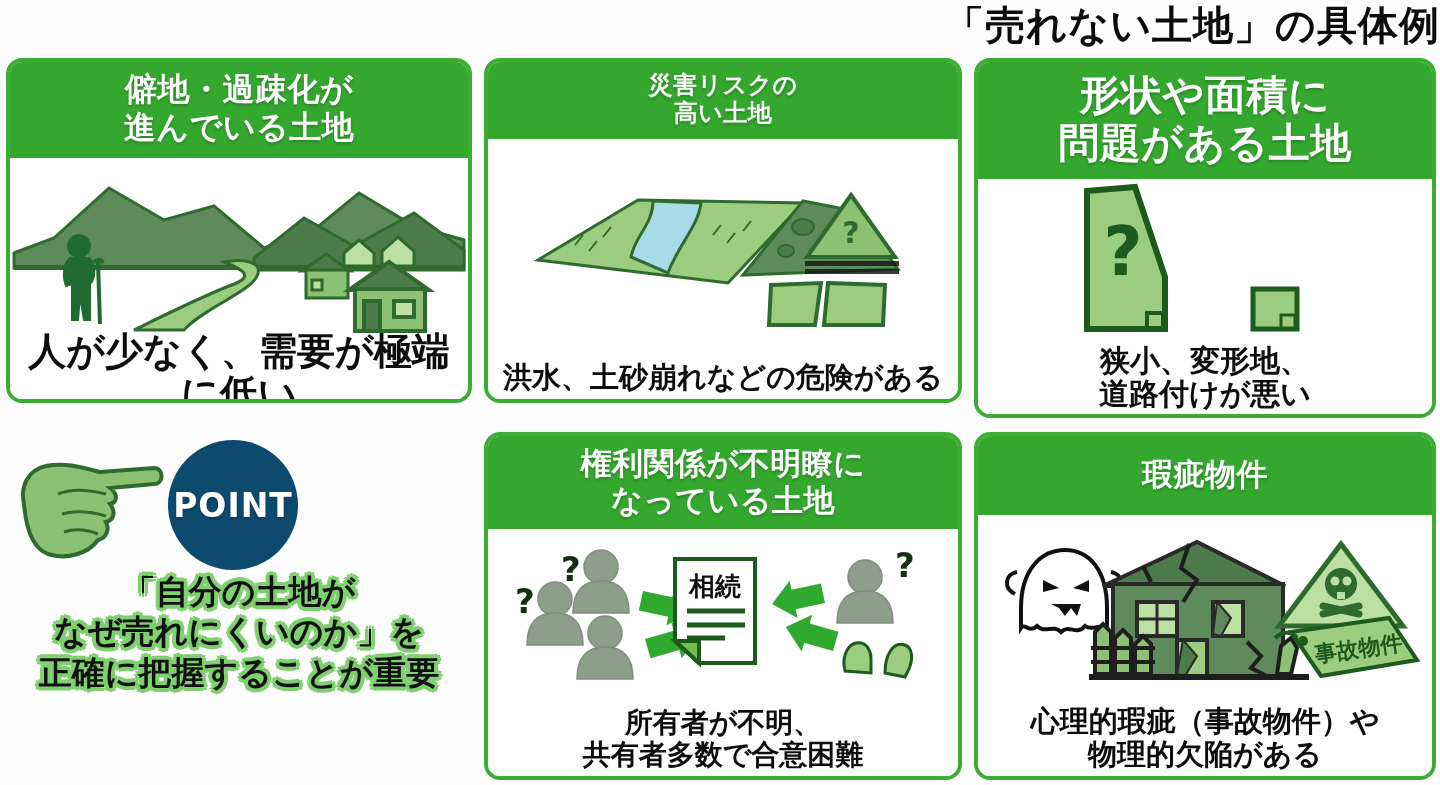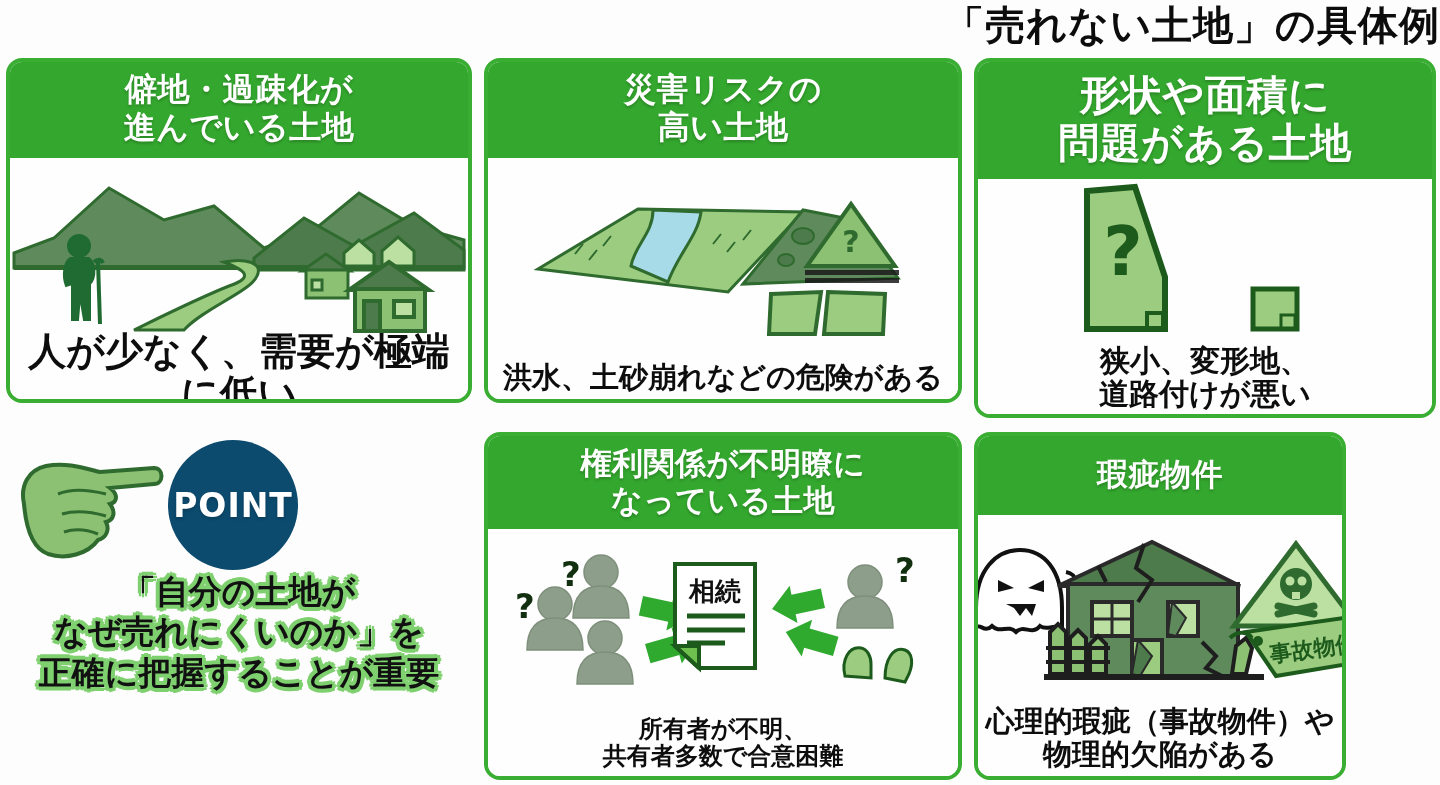--- a/index.html
+++ b/index.html
@@ -76,32 +76,32 @@
     letter-spacing: 0px;
     white-space: pre-line;
     padding-bottom: 6px;
   }
 
   
   #card1 { left: 6px;   top: 58px;  width: 466px; height: 345px; }
   #card2 { left: 484px; top: 58px;  width: 478px; height: 345px; }
   #card3 { left: 974px; top: 58px;  width: 462px; height: 360px; }
   #card4 { left: 484px; top: 432px; width: 478px; height: 348px; }
-  #card5 { left: 974px; top: 432px; width: 372px; height: 348px; }
+  #card5 { left: 974px; top: 432px; width: 462px; height: 348px; }
 
   #card1 .card-header { font-size: 32px; }
-  #card2 .card-header { font-size: 32px; }
+  #card2 .card-header { font-size: 24px; }
   #card3 .card-header { font-size: 41px; }
   #card4 .card-header { font-size: 31px; }
   #card5 .card-header { font-size: 31px; padding: 20px 6px 22px; }
 
   #card1 .caption { font-size: 38px; text-align: center; }
   #card2 .caption { font-size: 29px; }
   #card3 .caption { font-size: 30px; }
-  #card4 .caption { font-size: 24px; }
+  #card4 .caption { font-size: 28px; }
   #card5 .caption { font-size: 29px; margin-top: 8px; }
 
   
   #point-block {
     position: absolute;
     left: 6px; top: 432px; width: 466px; height: 348px;
   }
   .point-top {
     position: relative;
     height: 140px;

